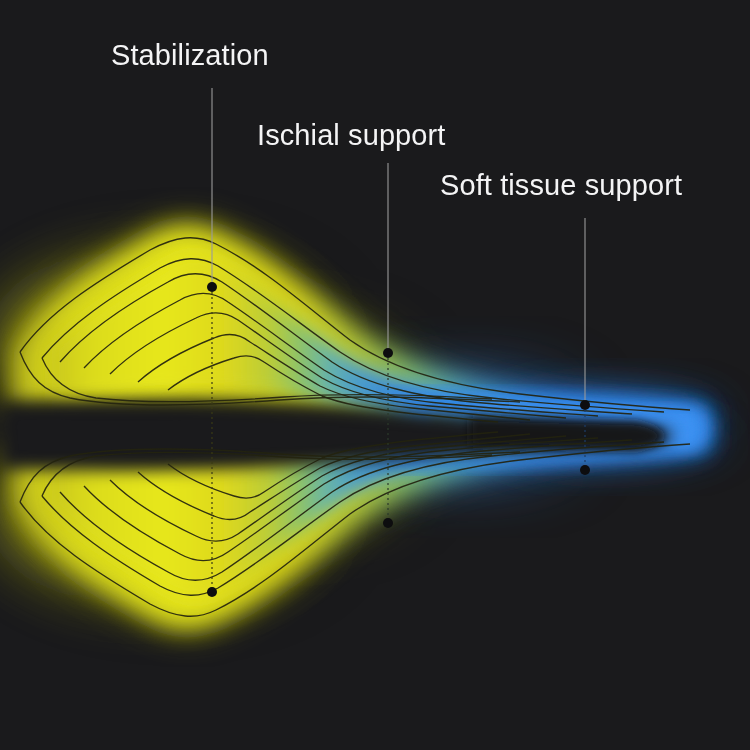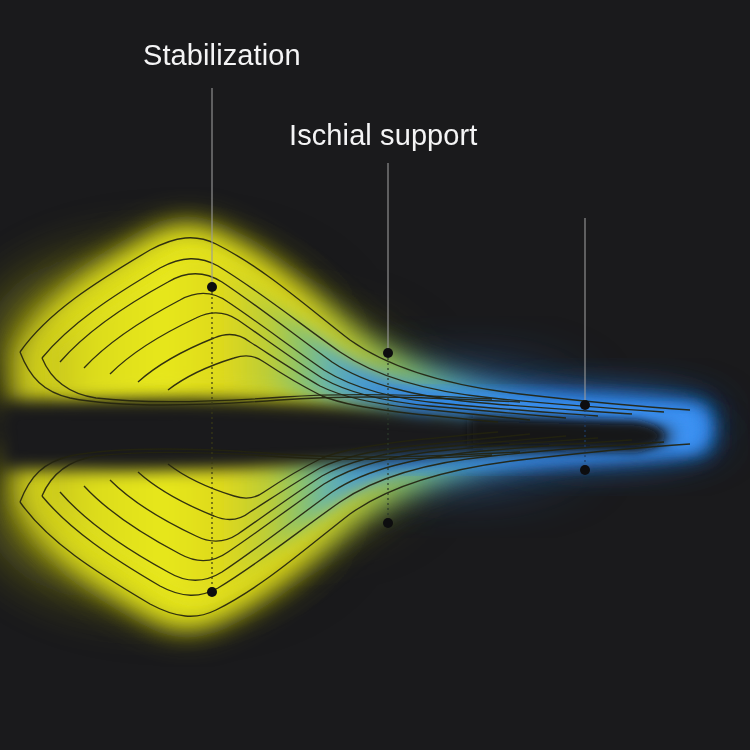--- a/index.html
+++ b/index.html
@@ -17,21 +17,20 @@
   #heat{position:absolute;left:0;top:0;width:750px;height:750px;display:block;}
   #overlay{position:absolute;left:0;top:0;width:750px;height:750px;display:block;pointer-events:none;}
   .lbl{
     position:absolute;
     color:#f4f4f5;
     font-size:29px;
     line-height:30px;
     letter-spacing:0.1px;
     white-space:nowrap;
     font-weight:400;
-    margin-left:32px;
   }
   #lbl0{left:111px;top:40px;}
   #lbl1{left:257px;top:110px;}
   #lbl2{left:440px;top:170px;}
 </style>
 </head>
 <body>
 
 <div id="stage" style="width: 750px; height: 750px; background: rgb(26, 26, 28);">
 
@@ -255,14 +254,15 @@
     <g>
       <line x1="585" y1="218" x2="585" y2="405" stroke="#9a9a9a" stroke-width="1.1"></line>
       <line x1="585" y1="410" x2="585" y2="470" stroke="#1d3d68" stroke-width="1.2" stroke-dasharray="2 3"></line>
       <circle cx="585" cy="405" r="5" fill="#0d0d0f"></circle>
       <circle cx="585" cy="470" r="5" fill="#0d0d0f"></circle>
     </g>
   </svg>
 
   <div class="lbl" id="lbl0" style="left: 111px; top: 40px;">Stabilization</div>
   <div class="lbl" id="lbl1" style="left: 257px; top: 120px;">Ischial support</div>
+  <div class="lbl" id="lbl2" style="left: 440px; top: 170px;">Soft tissue support</div>
 
 </div>
 
 </body></html>

